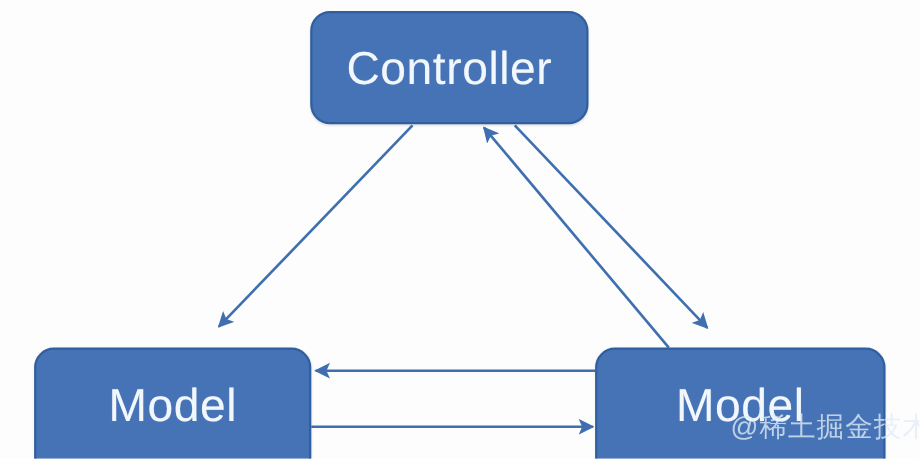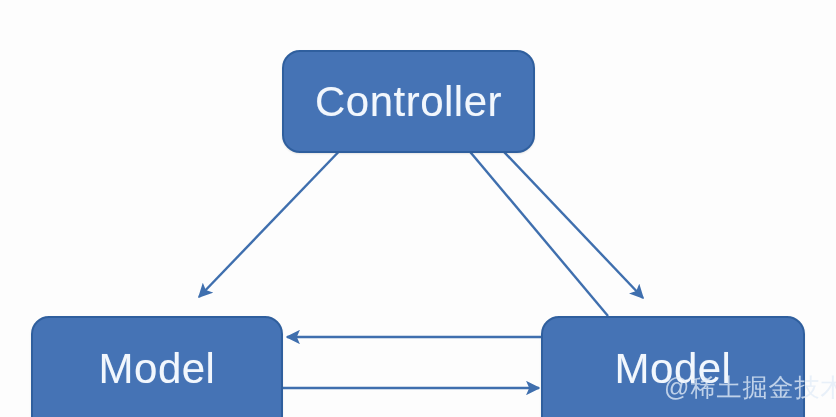--- a/index.html
+++ b/index.html
@@ -39,21 +39,20 @@
     font-weight: 400;
     letter-spacing: 0.5px;
     line-height: 1;
     text-shadow: 0 0 1px rgba(255,255,255,0.35);
   }
   #node-controller {
     left: 282px;
     top: 10px;
     width: 253px;
     height: 103px;
-    margin-top: 40px;
   }
   #node-model {
     left: 31px;
     top: 316px;
     width: 252px;
     height: 118px;
   }
   #node-view {
     left: 541px;
     top: 316px;

